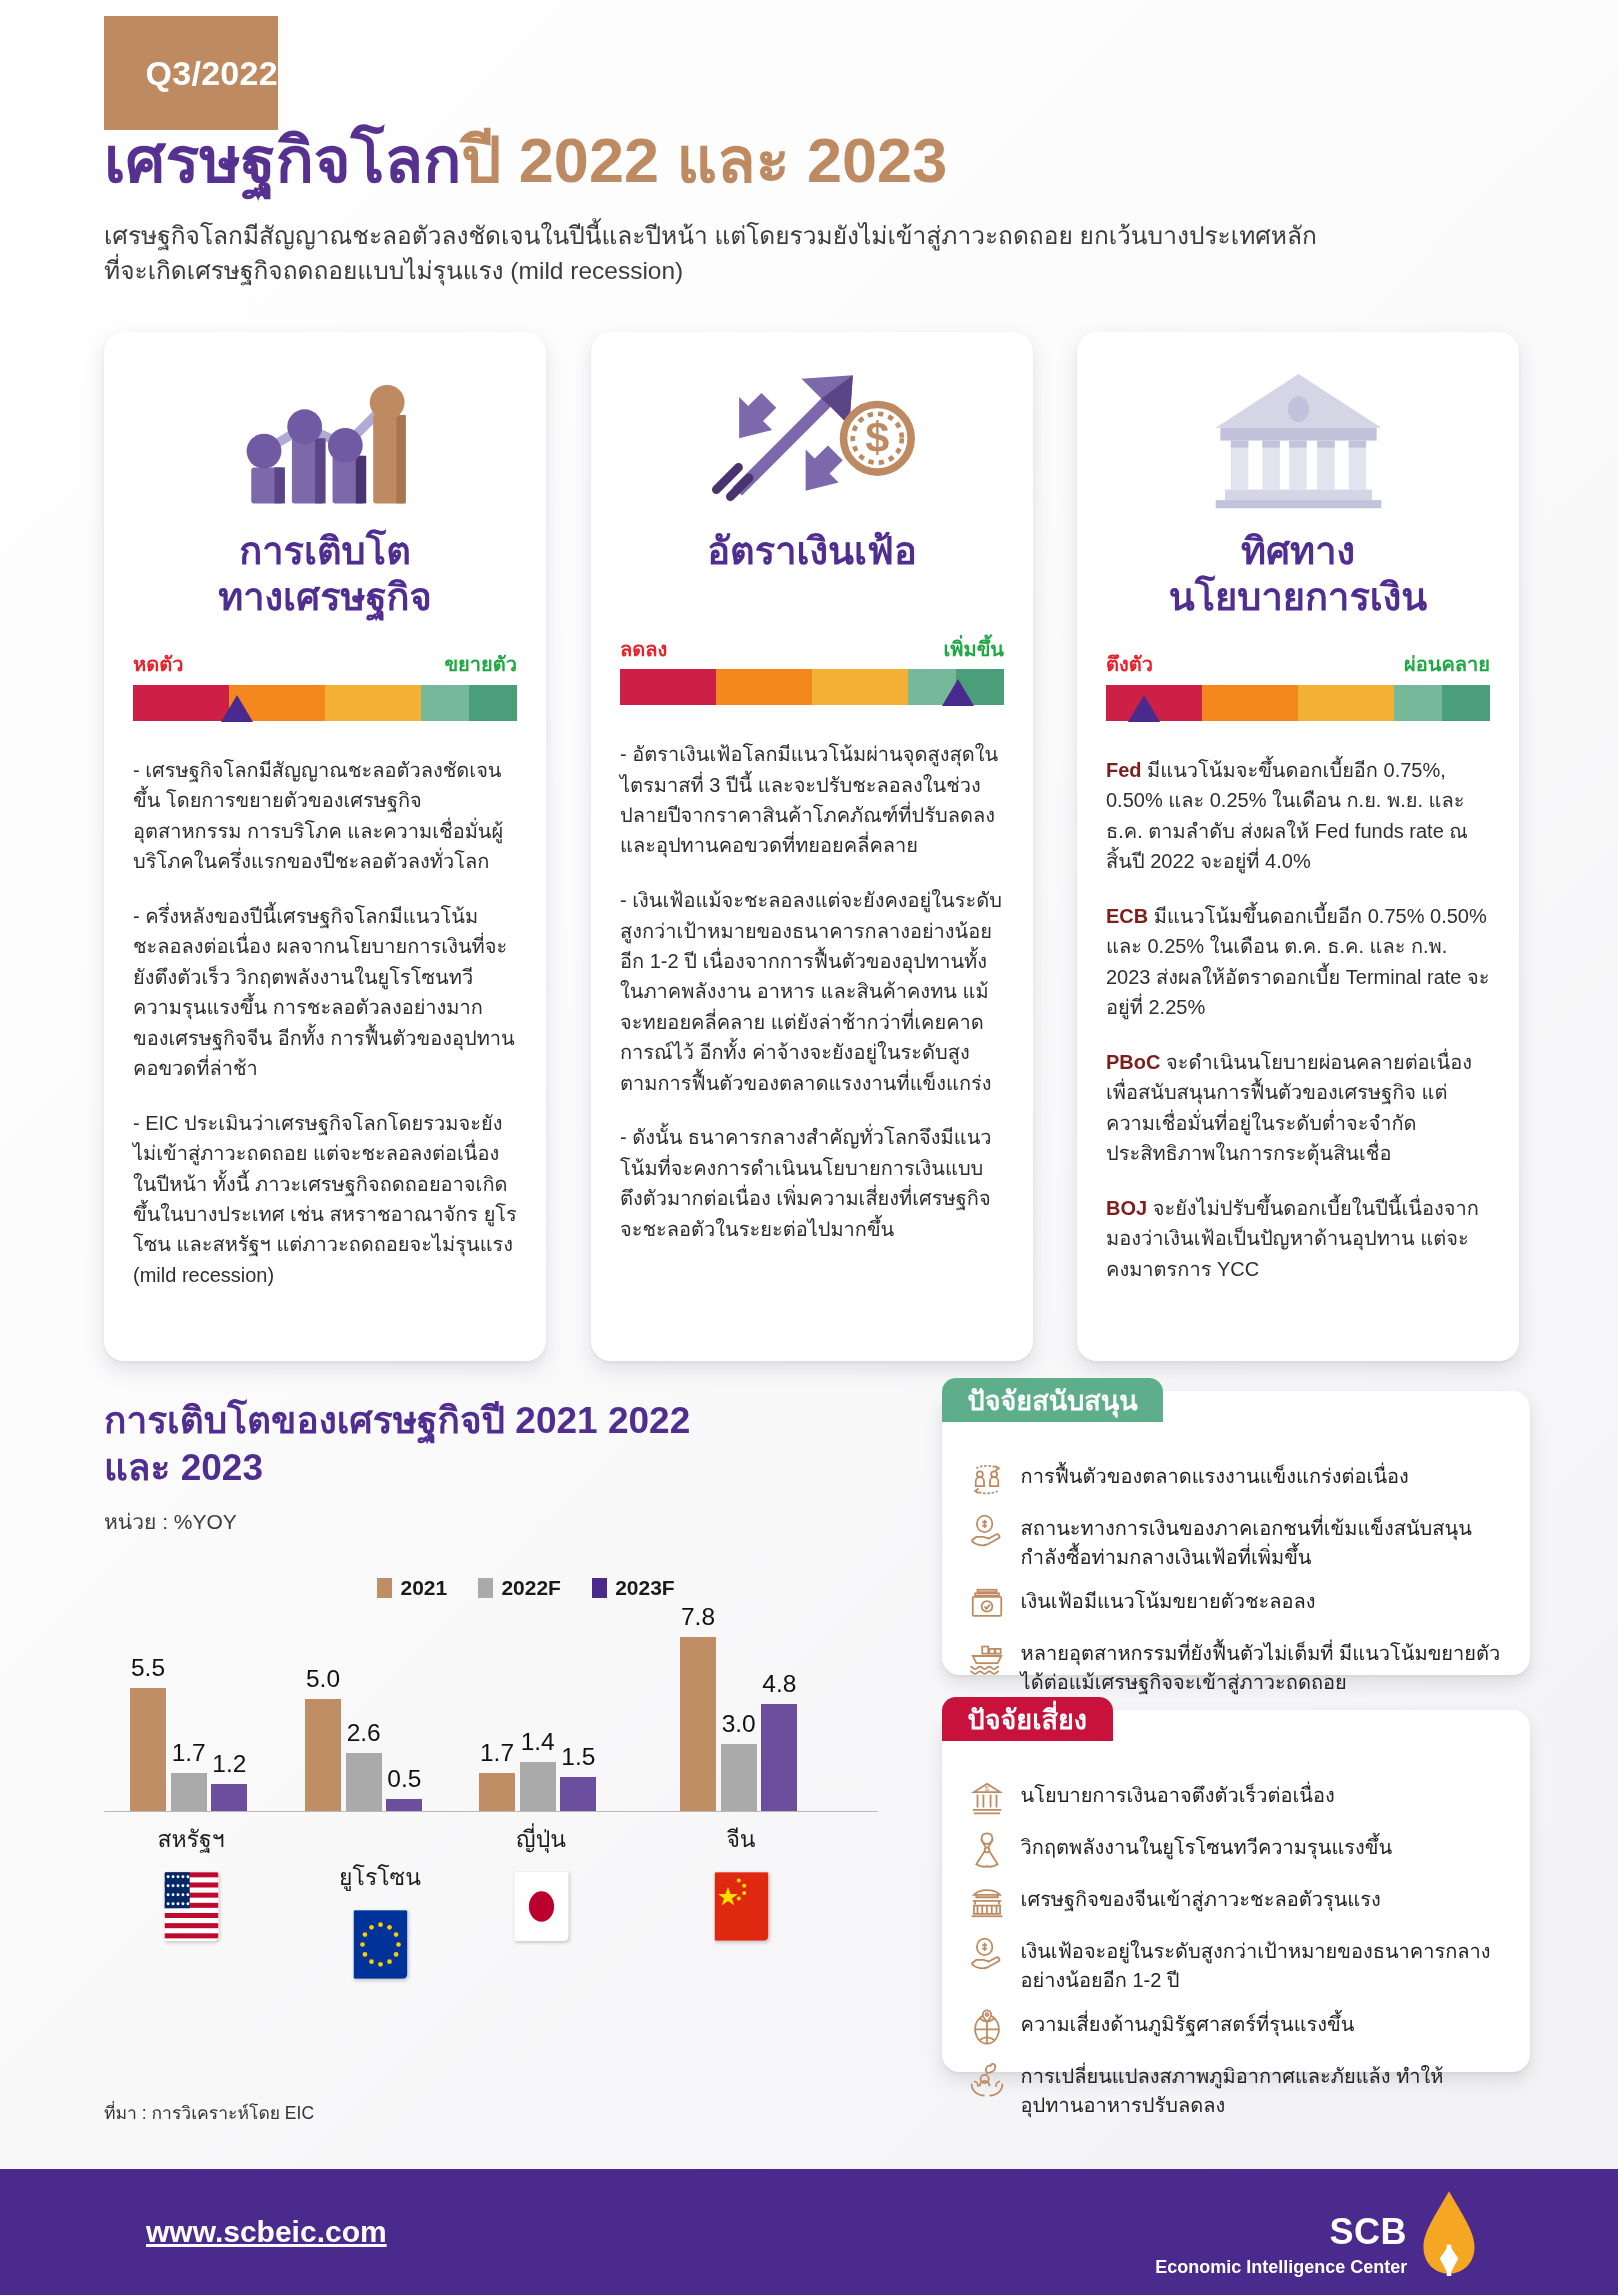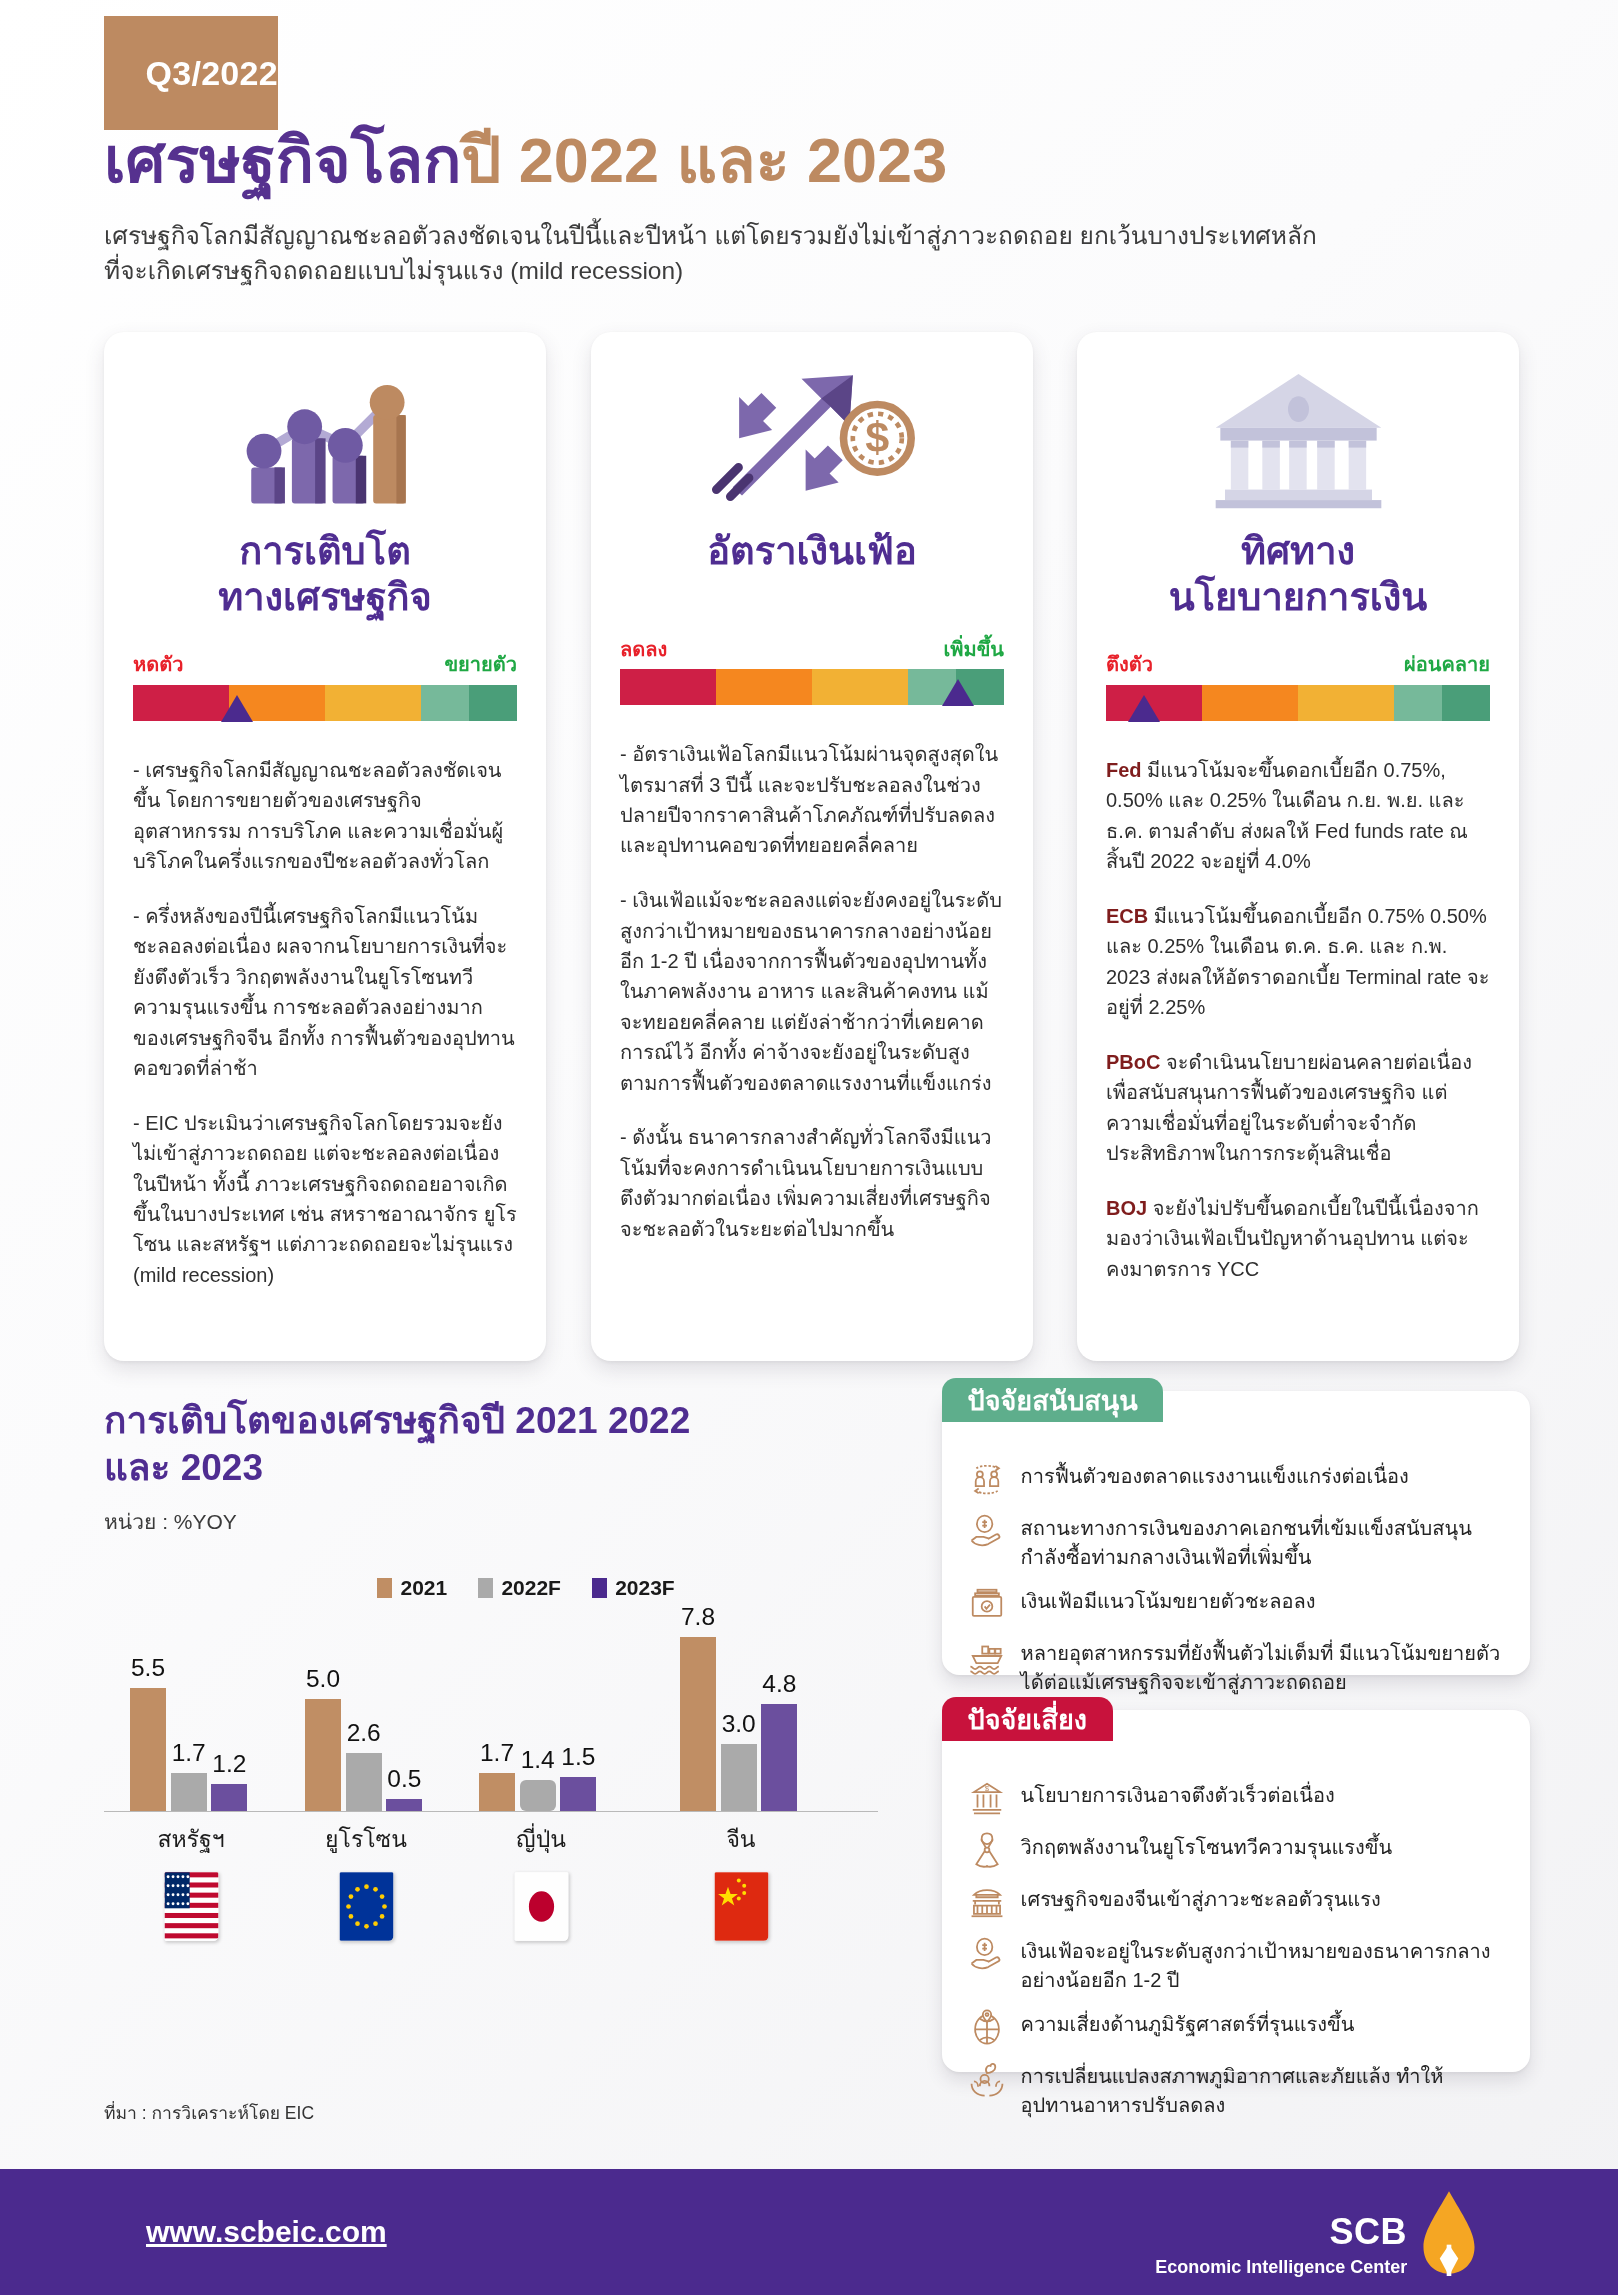--- a/index.html
+++ b/index.html
@@ -337,21 +337,21 @@
             <span class="v">2.6</span>
           </div>
           <div class="bar y23" style="height: 11.2px;">
             <span class="v">0.5</span>
           </div>
         </div>
         <div class="grp" style="left: 375px;">
           <div class="bar y21" style="height: 38px;">
             <span class="v">1.7</span>
           </div>
-          <div class="bar y22" style="height: 31px; border-radius: 6px;">
+          <div class="bar y22" style="height: 49px;">
             <span class="v">1.4</span>
           </div>
           <div class="bar y23" style="height: 34px;">
             <span class="v">1.5</span>
           </div>
         </div>
         <div class="grp" style="left: 576px;">
           <div class="bar y21" style="height: 174px;">
             <span class="v">7.8</span>
           </div>
@@ -393,21 +393,21 @@
               <circle cx="20.5" cy="25" r="1.6" fill="#fff"></circle>
               <circle cx="26" cy="25" r="1.6" fill="#fff"></circle>
               <circle cx="4" cy="35" r="1.6" fill="#fff"></circle>
               <circle cx="9.5" cy="35" r="1.6" fill="#fff"></circle>
               <circle cx="15" cy="35" r="1.6" fill="#fff"></circle>
               <circle cx="20.5" cy="35" r="1.6" fill="#fff"></circle>
               <circle cx="26" cy="35" r="1.6" fill="#fff"></circle>
             </svg>
           </div>
         </div>
-        <div class="xitem" style="left: 262px;">
+        <div class="xitem" style="left: 276px; margin-top: 38px;">
           <div class="nm">ยูโรโซน</div>
           <div class="flagbox">
             <svg class="flag" viewBox="0 0 60 76">
               <rect width="60" height="76" fill="#003399"></rect>
               <circle cx="30.0" cy="16.0" r="2.6" fill="#ffcc00"></circle>
               <circle cx="40.0" cy="18.9" r="2.6" fill="#ffcc00"></circle>
               <circle cx="47.3" cy="27.0" r="2.6" fill="#ffcc00"></circle>
               <circle cx="50.0" cy="38.0" r="2.6" fill="#ffcc00"></circle>
               <circle cx="47.3" cy="49.0" r="2.6" fill="#ffcc00"></circle>
               <circle cx="40.0" cy="57.1" r="2.6" fill="#ffcc00"></circle>

